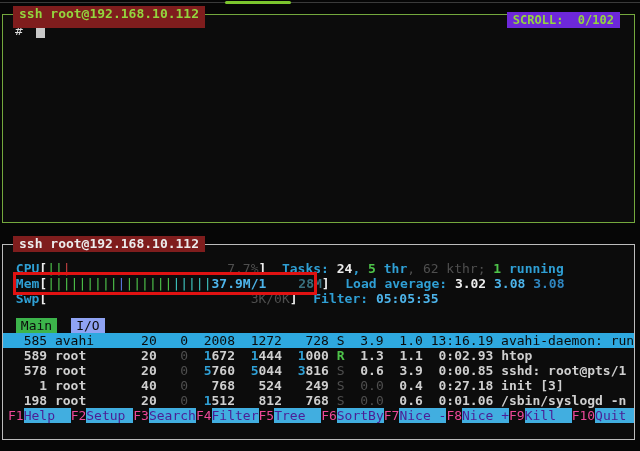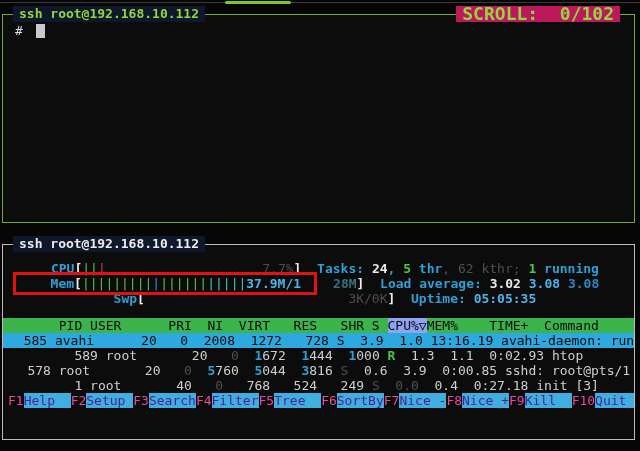--- a/index.html
+++ b/index.html
@@ -9,38 +9,38 @@
 
   
   .top-strip-line { position:absolute; left:0; top:2px; width:640px; height:1px; background:#3a3a3a; }
   .top-strip-green { position:absolute; left:225px; top:1px; width:66px; height:3px; background:#7cc52e; border-radius:2px; }
 
   
   .pane { position:absolute; background:#0c0c0c; }
   .pane-top { left:2px; top:14px; width:633px; height:209px; border:1px solid var(--pane_active_border); }
   .pane-bottom { left:2px; top:244px; width:633px; height:196px; border:1px solid var(--pane_inactive_border); }
   .pane-title-row { position:absolute; top:-9px; left:10px; right:14px; display:flex; justify-content:space-between; pointer-events:none; }
-  .pane-title { background:#0f172a; padding:0 6px; font-size:13px; font-weight:bold; line-height:16px; white-space:pre; }
+  .pane-title { background:#7f1d1d; padding:0 6px; font-size:13px; font-weight:bold; line-height:16px; white-space:pre; }
   .pane-top .pane-title { color:var(--pane_active_title); }
   .pane-bottom .pane-title { color:var(--pane_inactive_title); }
-  .scroll-indicator { background:#be185d; padding:0 6px; color:var(--pane_active_title); font-size:18px; font-weight:bold; line-height:16px; white-space:pre; }
+  .scroll-indicator { background:#6d28d9; padding:0 6px; color:var(--pane_active_title); font-size:12px; font-weight:bold; line-height:16px; white-space:pre;margin-top:6px; }
 
   .pane-content { padding:8px 0 0 12px; font-size:13px; color:#e6e6e6; }
   .prompt { font-size:13px; color:#dcdcdc; white-space:pre; }
   .cursor-block { display:inline-block; width:9px; height:14px; background:var(--cursor); vertical-align:text-bottom; margin-left:5px; }
 
   
   .htop { position:absolute; left:0; top:0; right:0; bottom:0; overflow:hidden; padding-top:4px; font-size:13px; }
-  .tline { height:15px; line-height:15px; white-space:pre; padding-left:5px; overflow:hidden;text-align:center; }
+  .tline { height:15px; line-height:15px; white-space:pre; padding-left:5px; overflow:hidden; }
   .tline.blank12 { height:12px; }
   .row-header { background:var(--header_bg); }
   .row-selected { background:var(--sel_bg); }
 
   
-  .s-n  { color:var(--normal); }
+  .s-n  { color:var(--normal);font-weight:bold; }
   .s-w  { color:var(--white); font-weight:bold; }
   .s-c  { color:var(--cyan_label); font-weight:bold; }
   .s-C  { color:var(--cyan_bright); font-weight:bold; }
   .s-Cd { color:var(--cyan_mid); font-weight:bold; }
   .s-g  { color:var(--green); }
   .s-G  { color:var(--green); font-weight:bold; }
   .s-d  { color:var(--dim); }
   .s-r  { color:var(--red_bar); }
   .s-b  { color:var(--blue_bar); }
   .s-t  { color:var(--teal_bar); }
@@ -83,29 +83,30 @@
 
   <div class="pane pane-bottom">
     <div class="pane-title-row">
       <span class="pane-title">ssh root@192.168.10.112</span>
     </div>
     <div class="htop">
       <div class="tline blank12"> </div>
       <div id="meter-block">
           <div class="tline"><span class="s-n"> </span><span class="s-c">CPU</span><span class="s-w">[</span><span class="s-g">||</span><span class="s-r">|</span><span class="s-n">                    </span><span class="s-d">7.7%</span><span class="s-w">]</span><span class="s-n">  </span><span class="s-c">Tasks: </span><span class="s-w">24</span><span class="s-c">, </span><span class="s-G">5</span><span class="s-c"> thr</span><span class="s-d">, </span><span class="s-d">62 kthr; </span><span class="s-G">1</span><span class="s-c"> running</span></div>
           <div class="tline"><span class="s-n"> </span><span class="s-c">Mem</span><span class="s-w">[</span><span class="s-g">|||||||||</span><span class="s-b">|</span><span class="s-g">||||||</span><span class="s-t">|||||</span><span class="s-C">37.9M/1</span><span class="s-dc">28M</span><span class="s-w">]</span><span class="s-n">  </span><span class="s-c">Load average: </span><span class="s-w">3.02 </span><span class="s-C">3.08 </span><span class="s-Cd">3.08</span></div>
-          <div class="tline"><span class="s-n"> </span><span class="s-c">Swp</span><span class="s-w">[</span><span class="s-n">                          </span><span class="s-d">3K/0K</span><span class="s-w">]</span><span class="s-n">  </span><span class="s-c">Uptime: </span><span class="s-C">05:05:35</span></div>
+          <div class="tline"><span class="s-n"> </span><span class="s-c">Swp</span><span class="s-w">[</span><span class="s-n">                          </span><span class="s-d">3K/0K</span><span class="s-w">]</span><span class="s-n">  </span><span class="s-c">Filter: </span><span class="s-C">05:05:35</span></div>
         </div>
       <div class="tline blank12"> </div>
-      <div class="tline row-header" id="header-row"><span class="s-hdr">  PID USER      PRI  NI  VIRT   RES   SHR S </span><span class="s-hdrsel">CPU%▽</span><span class="s-hdr">MEM%    TIME+  Command</span></div>
+      <div class="tline" id="tab-row"><span> </span><span class="tab tab-active">Main</span><span class="tab-gap"></span><span class="tab tab-inactive">I/O</span></div>
       <div id="process-rows">
           <div class="tline row-selected"><span class="s-k">  585 avahi      20   0  2008  1272   728 S  3.9  1.0 13:16.19 avahi-daemon: running</span></div>
           <div class="tline"><span class="s-n">  589 root       20 </span><span class="s-d">  0</span><span class="s-n">  </span><span class="s-c">1</span><span class="s-n">672</span><span class="s-n">  </span><span class="s-c">1</span><span class="s-n">444</span><span class="s-n">  </span><span class="s-c">1</span><span class="s-n">000</span><span class="s-n"> </span><span class="s-G">R</span><span class="s-n">  1.3  1.1  0:02.93 htop</span></div>
           <div class="tline"><span class="s-n">  578 root       20 </span><span class="s-d">  0</span><span class="s-n">  </span><span class="s-c">5</span><span class="s-n">760</span><span class="s-n">  </span><span class="s-c">5</span><span class="s-n">044</span><span class="s-n">  </span><span class="s-c">3</span><span class="s-n">816</span><span class="s-n"> </span><span class="s-d">S</span><span class="s-n">  0.6  3.9  0:00.85 sshd: root@pts/1</span></div>
           <div class="tline"><span class="s-n">    1 root       40 </span><span class="s-d">  0</span><span class="s-n">   768   524   249 </span><span class="s-d">S</span><span class="s-n">  </span><span class="s-d">0.0</span><span class="s-n">  0.4  0:27.18 init [3]</span></div>
+          <div class="tline"><span class="s-n">  198 root       20 </span><span class="s-d">  0</span><span class="s-n">  </span><span class="s-c">1</span><span class="s-n">512</span><span class="s-n">   812   768 </span><span class="s-d">S</span><span class="s-n">  </span><span class="s-d">0.0</span><span class="s-n">  0.6  0:01.06 /sbin/syslogd -n</span></div>
         </div>
       <div class="tline" id="fkey-row"><span class="fkey-unit"><span class="fk-key">F1</span><span class="fk-label">Help  </span></span><span class="fkey-unit"><span class="fk-key">F2</span><span class="fk-label">Setup </span></span><span class="fkey-unit"><span class="fk-key">F3</span><span class="fk-label">Search</span></span><span class="fkey-unit"><span class="fk-key">F4</span><span class="fk-label">Filter</span></span><span class="fkey-unit"><span class="fk-key">F5</span><span class="fk-label">Tree  </span></span><span class="fkey-unit"><span class="fk-key">F6</span><span class="fk-label">SortBy</span></span><span class="fkey-unit"><span class="fk-key">F7</span><span class="fk-label">Nice -</span></span><span class="fkey-unit"><span class="fk-key">F8</span><span class="fk-label">Nice +</span></span><span class="fkey-unit"><span class="fk-key">F9</span><span class="fk-label">Kill  </span></span><span class="fkey-unit"><span class="fk-key">F10</span><span class="fk-label">Quit  </span></span></div>
     </div>
   </div>
 
   <div class="annotation-box"></div>
 
 </div>
 
 </body></html>

